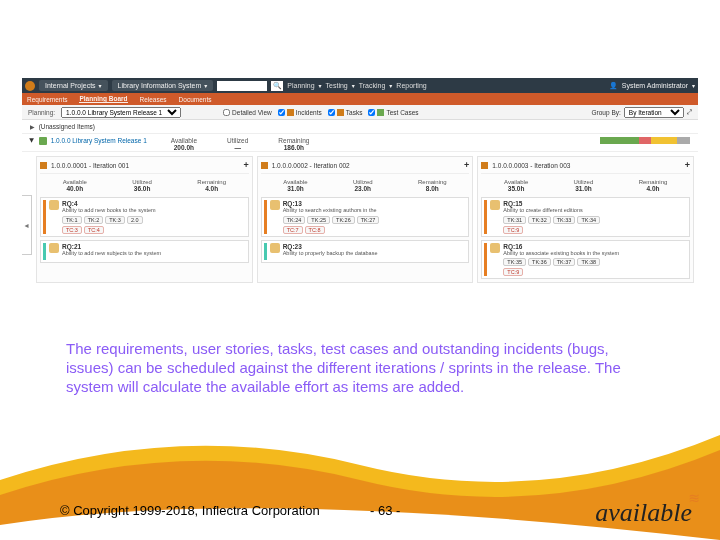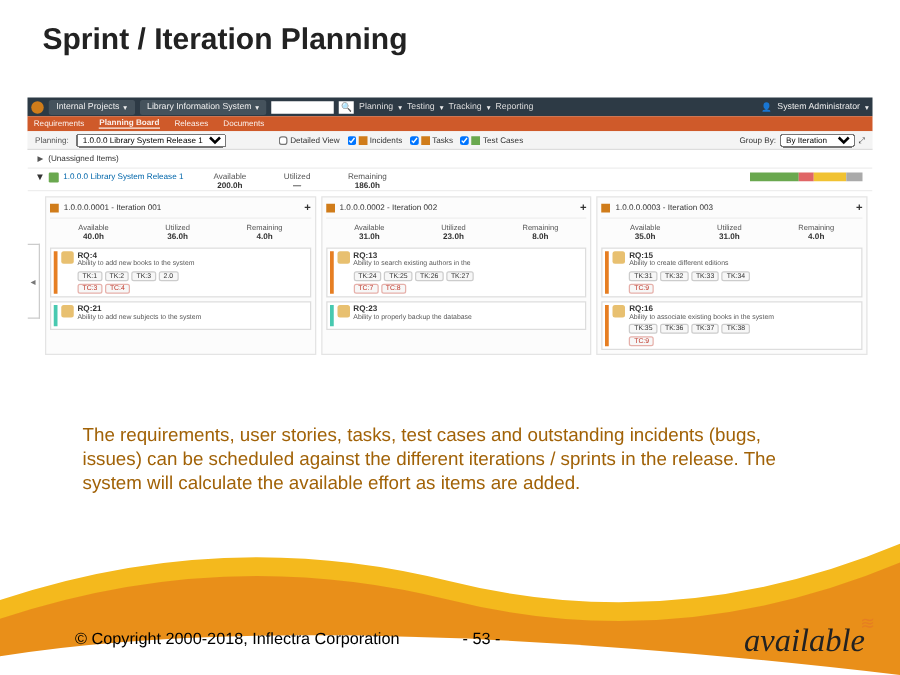--- a/index.html
+++ b/index.html
@@ -67,34 +67,33 @@
   .card .id { font-weight: bold; font-size: 6.5px; }
   .card .txt { color: #555; font-size: 5.5px; line-height: 1.2; }
   .chips { display: flex; flex-wrap: wrap; gap: 2px; margin-top: 2px; }
   .chip { border: 1px solid #ccc; background: #f7f7f7; padding: 0 3px; font-size: 5.5px; border-radius: 2px; }
   .chip.in { color: #c0392b; border-color: #e6b0aa; }
 
   .edge.orange { background: #e67e22; }
   .edge.teal { background: #48c9b0; }
 
   
-  .desc { position: absolute; top: 340px; left: 66px; right: 66px; font-size: 15px; line-height: 1.25; color: #a16207; }
+  .desc { position: absolute; top: 340px; left: 66px; right: 66px; font-size: 15px; line-height: 1.25; color: #8b5cf6; }
 
   
   .footer-swoosh { position: absolute; bottom: 0; left: 0; right: 0; height: 130px; pointer-events: none; }
   .copyright { position: absolute; bottom: 22px; left: 60px; font-size: 13px; }
   .pagenum { position: absolute; bottom: 22px; left: 370px; font-size: 13px; }
   .brand { position: absolute; bottom: 12px; right: 28px; font-size: 26px; font-style: italic; color: #222; font-family: Georgia, serif; }
   .brand .flame { position: absolute; right: -6px; top: -8px; font-size: 14px; color: #e67e22; font-style: normal; letter-spacing: -2px; }
 </style>
 </head>
 <body>
 
 <div class="slide">
-  <div class="title">Sprint / Iteration Planning</div>
 
   <div class="app">
 
     <div class="topbar">
       <span class="logo-dot"></span>
       <span class="top-chip">
         <span>Internal Projects</span>
         <span class="chev">▾</span>
       </span>
       <span class="top-chip">
@@ -351,18 +350,18 @@
   </div>
 
   <div class="desc">The requirements, user stories, tasks, test cases and outstanding incidents (bugs, issues) can be scheduled against the different iterations / sprints in the release. The system will calculate the available effort as items are added.</div>
 
   <svg class="footer-swoosh" viewBox="0 0 720 130" preserveAspectRatio="none">
     <path d="M0,70 Q180,10 360,55 Q540,100 720,25 L720,130 L0,130 Z" fill="#f4b91d"></path>
     <path d="M0,85 Q180,25 360,70 Q540,115 720,40 L720,130 L0,130 Z" fill="#e88b1a" opacity="0.9"></path>
     <path d="M0,115 Q250,75 720,130 L0,130 Z" fill="#fff"></path>
   </svg>
 
-  <div class="copyright">© Copyright 2000-2018, Inflectra Corporation</div>
-  <div class="pagenum">- 53 -</div>
+  <div class="copyright">© Copyright 1999-2018, Inflectra Corporation</div>
+  <div class="pagenum">- 63 -</div>
   <div class="brand">
     <span>available</span><span class="flame">≋</span>
   </div>
 </div>
 
 </body></html>

